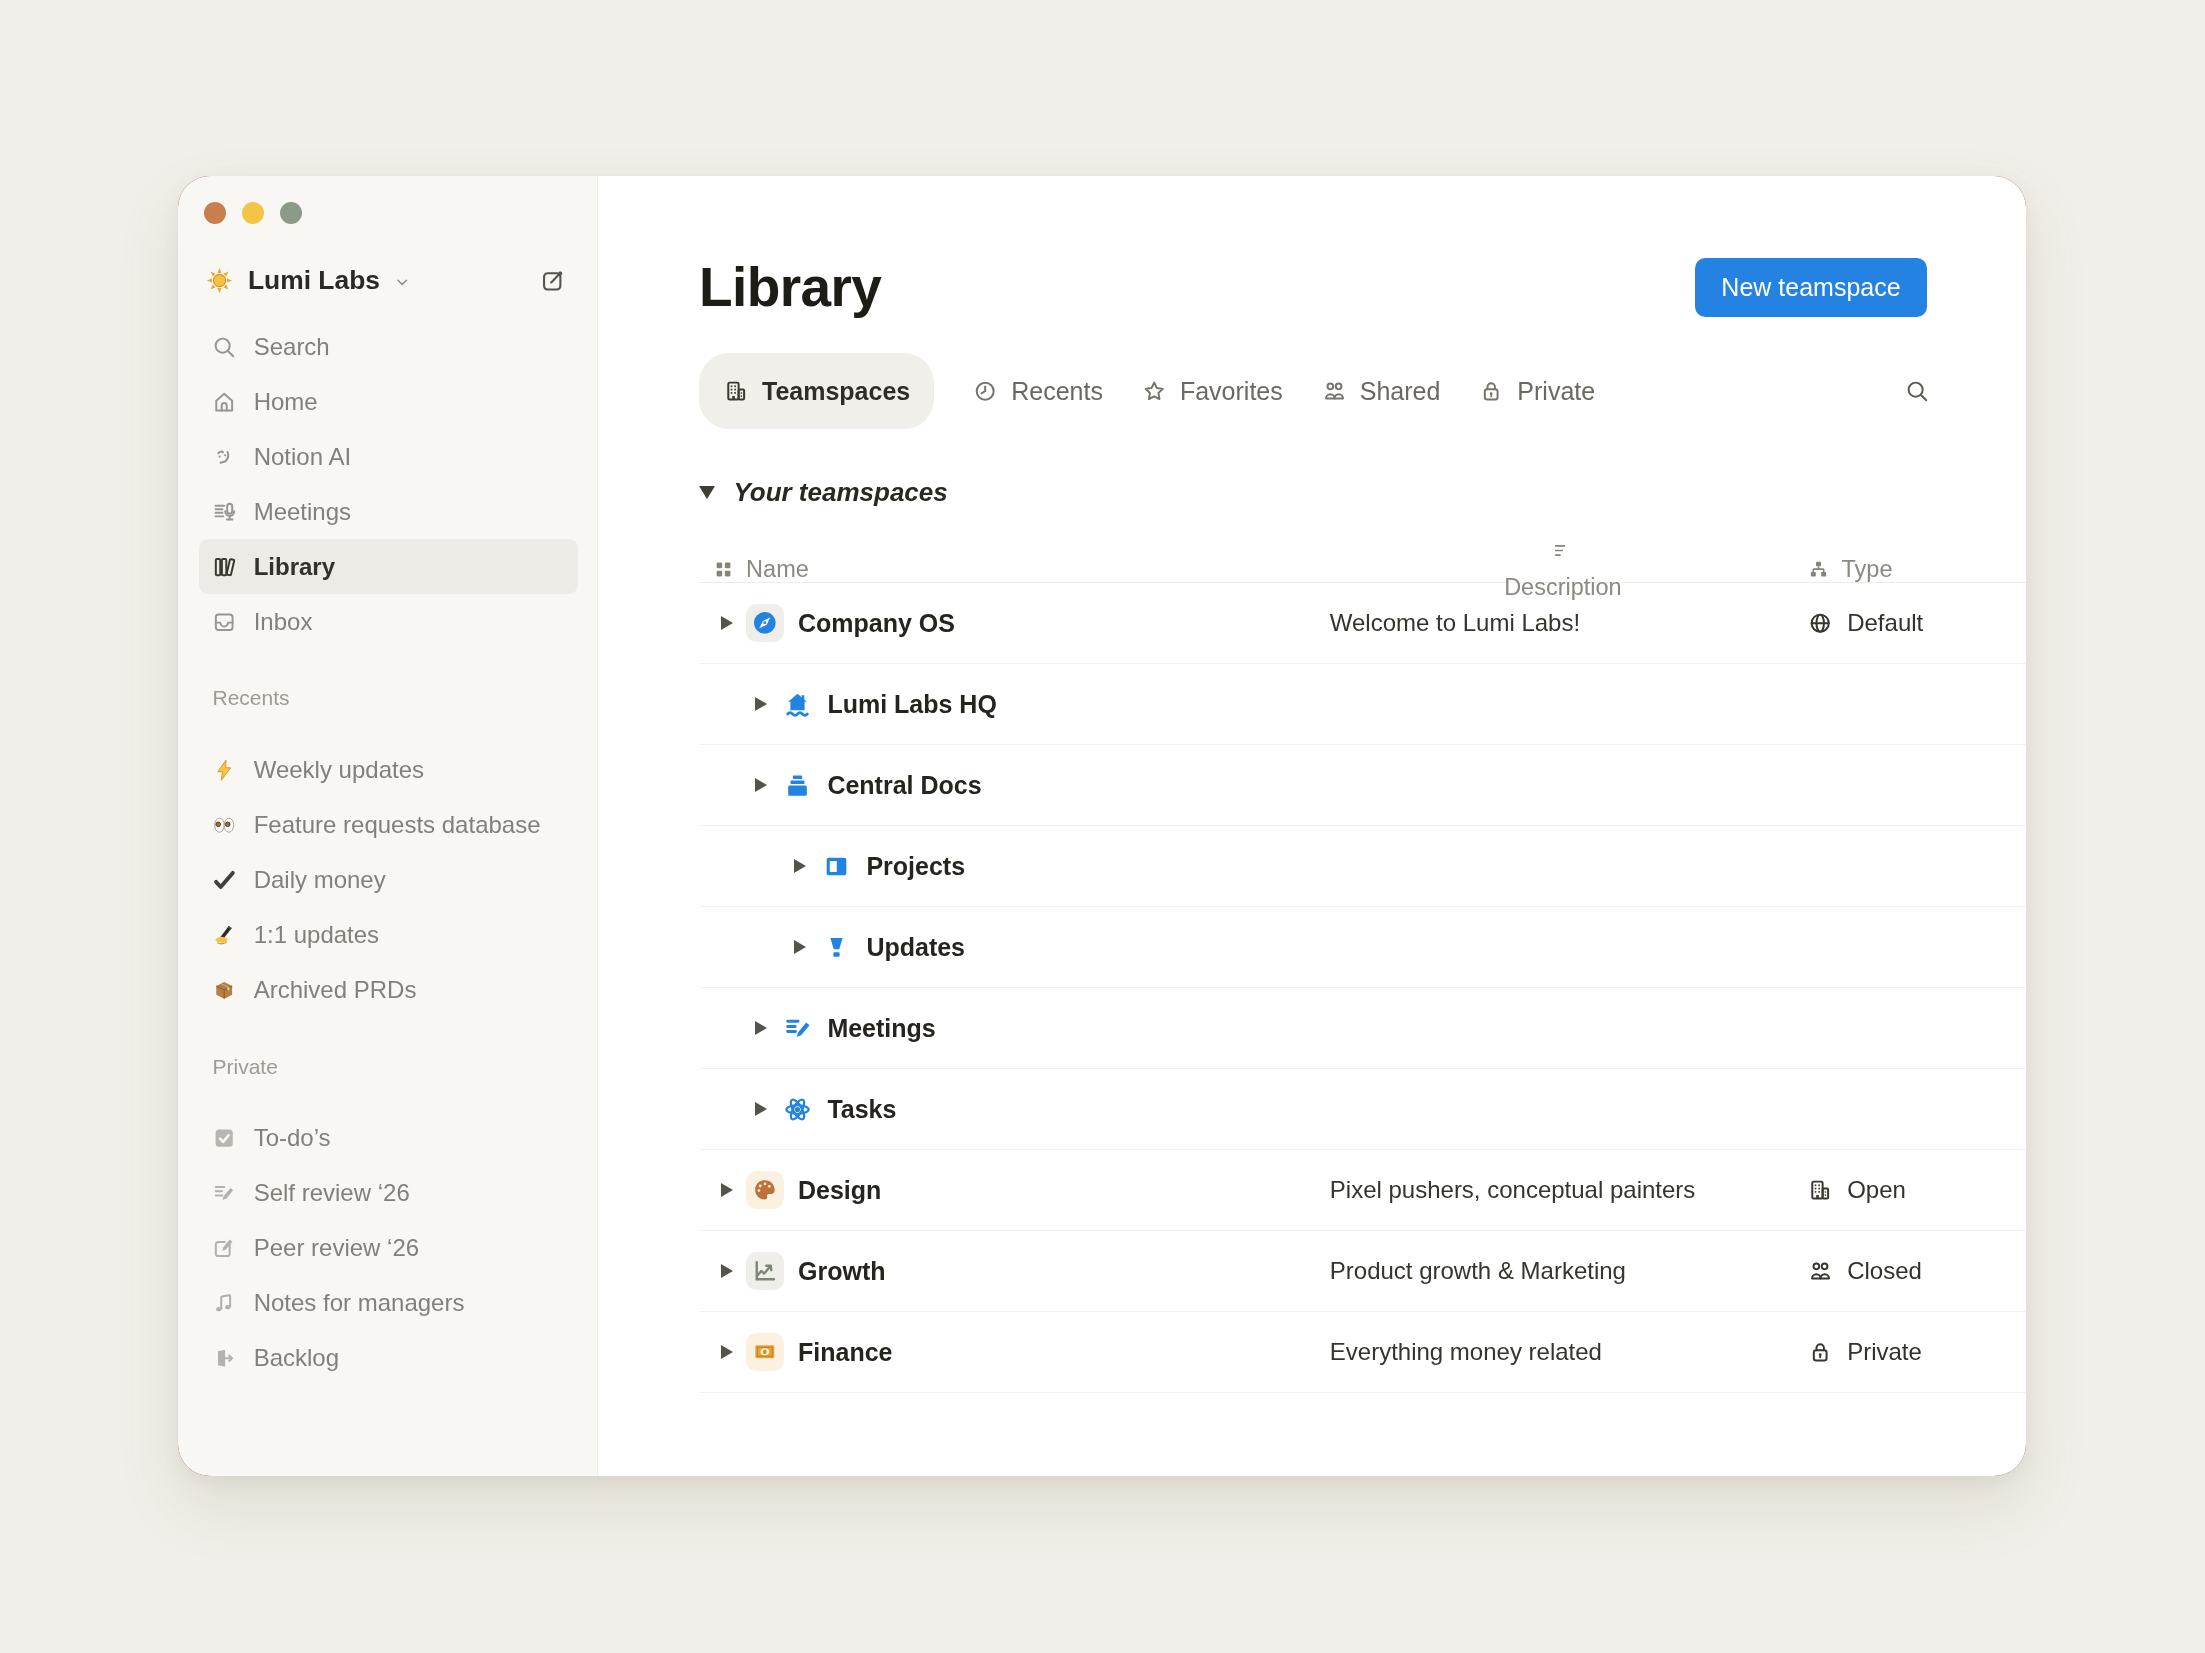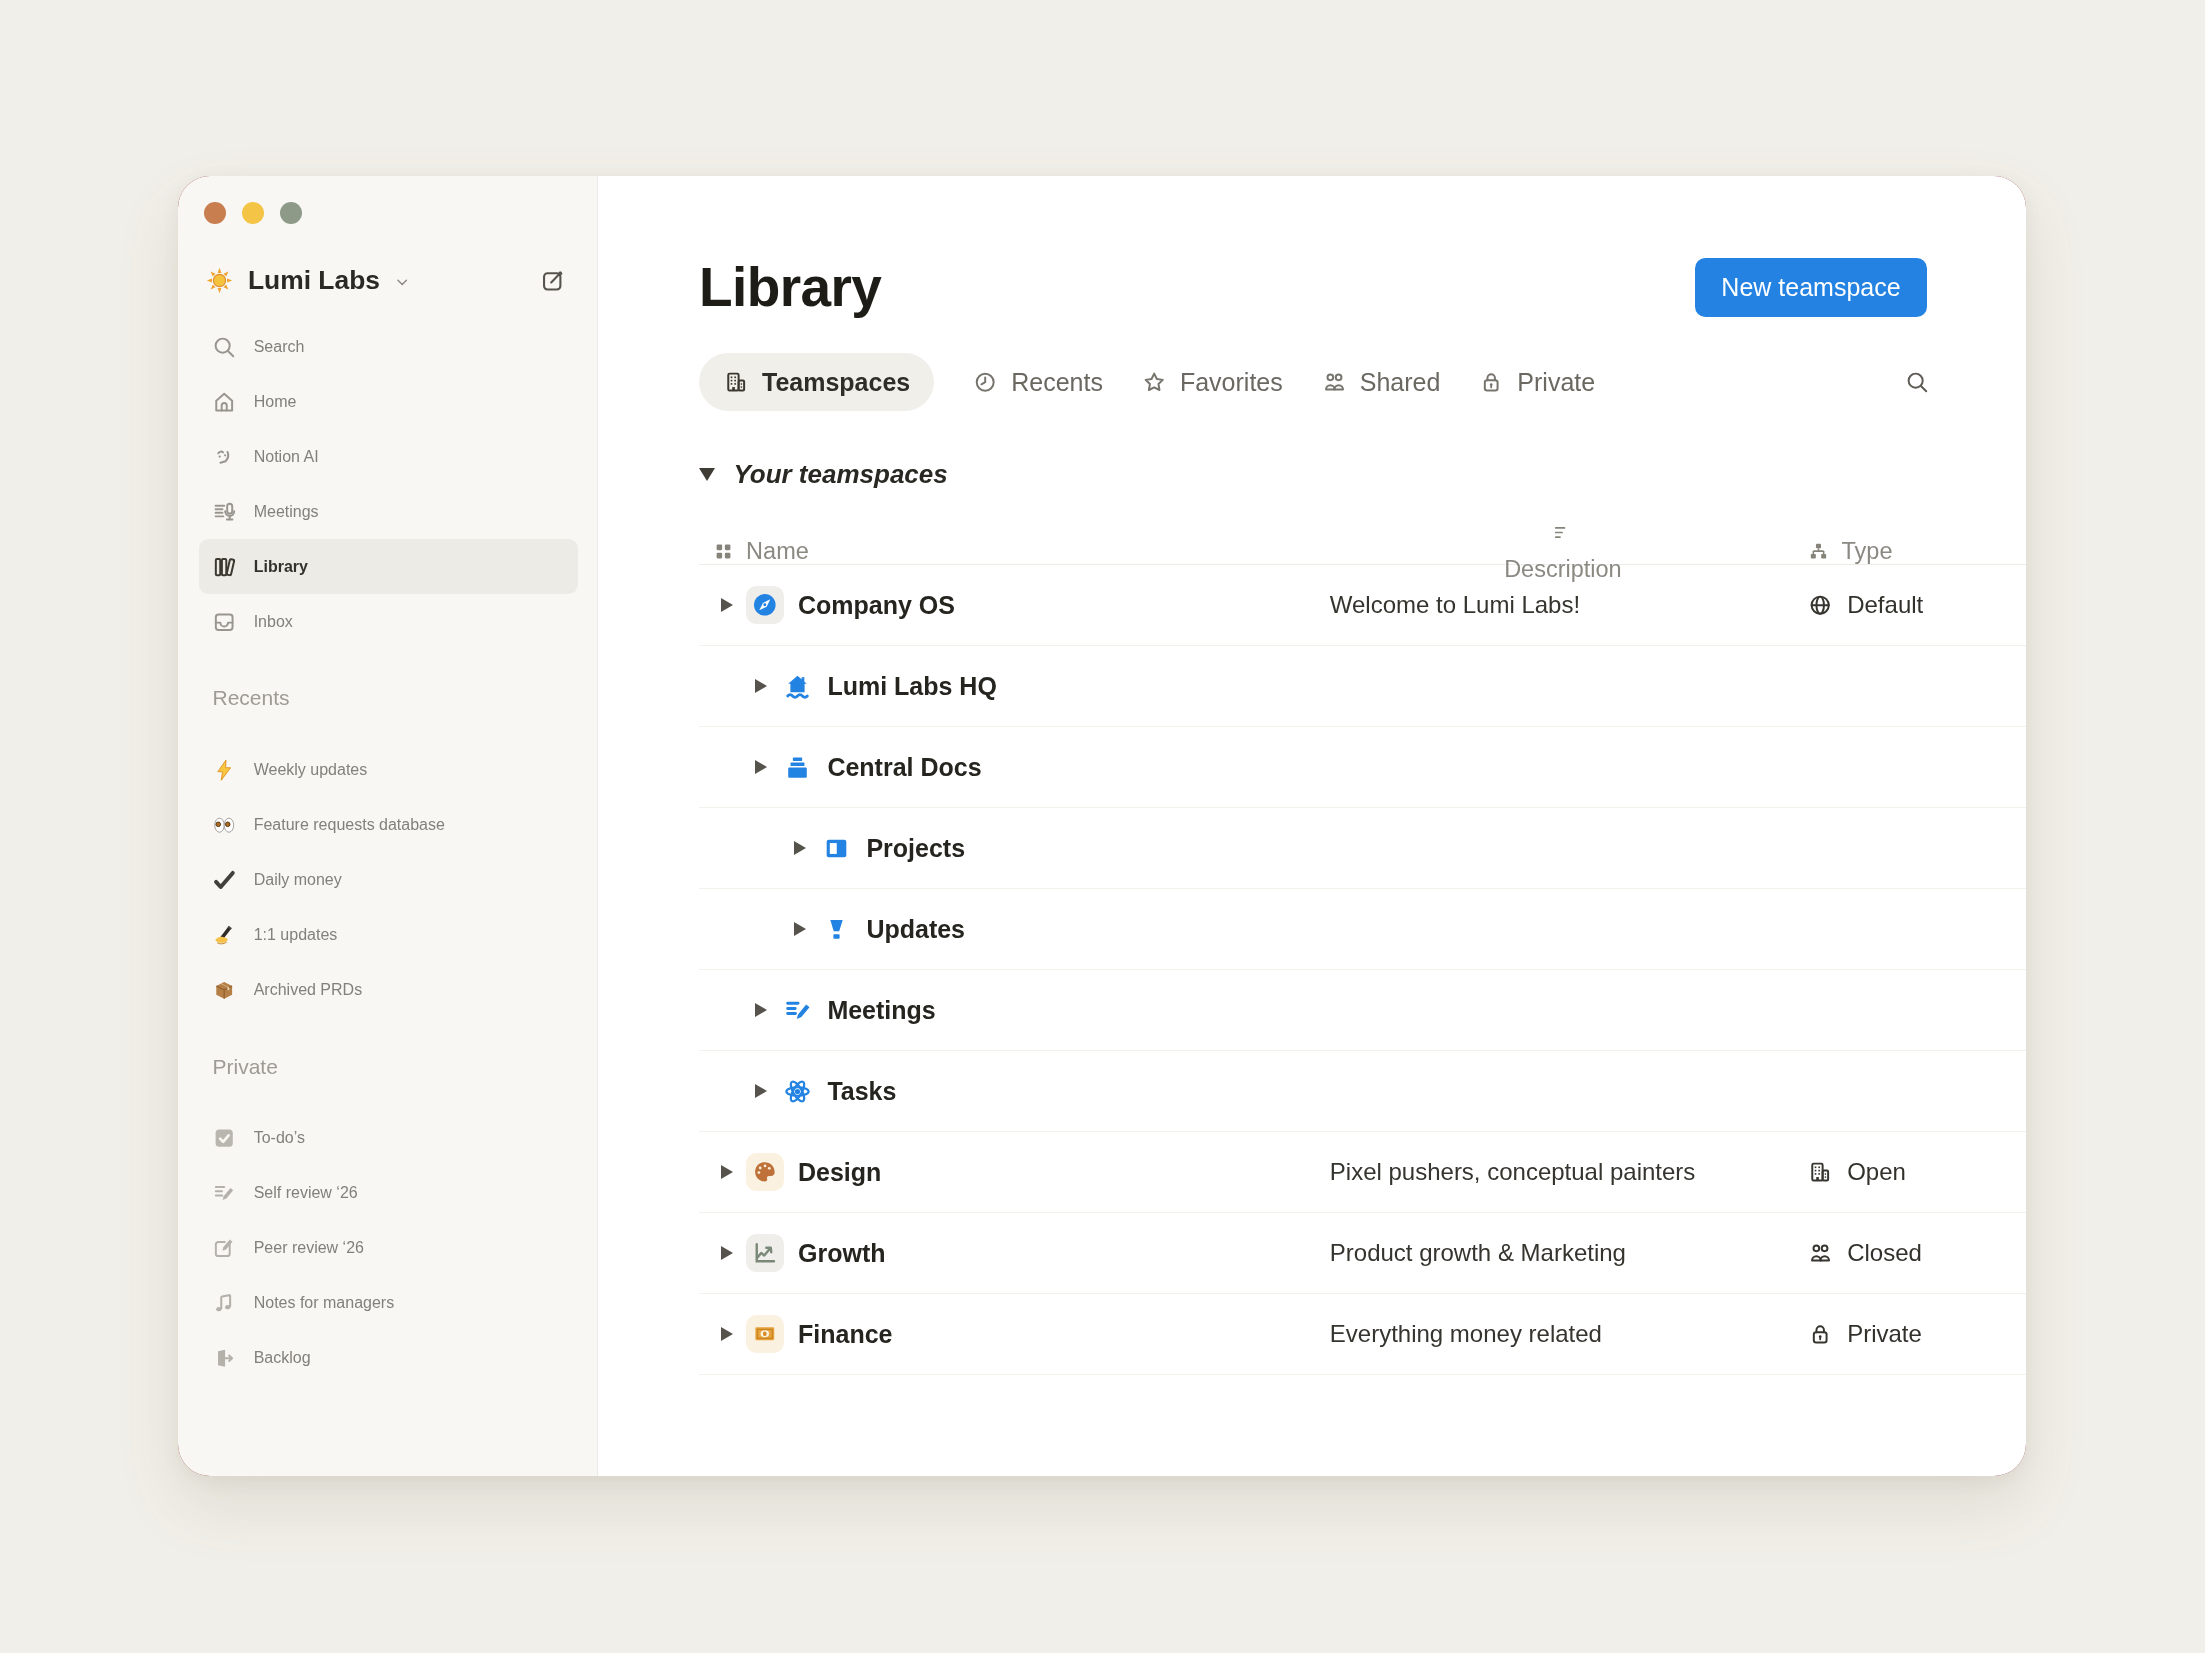--- a/index.html
+++ b/index.html
@@ -27,36 +27,36 @@
   .ws-name { font-size:26.4px; font-weight:700; color:#2B2924; }
   .ws-chev { width:18.4px; height:18.4px; color:#8A887F; margin-top:3.4px; }
   .ws-spacer { flex:1; }
   .compose { width:27.6px; height:27.6px; color:#55534C; margin-right:8px; cursor:pointer; }
   .nav { margin-top:23px; display:flex; flex-direction:column; }
   .side-item {
     height:55px; display:flex; align-items:center; gap:16px;
     padding:0 12.6px; border-radius:9.2px; cursor:pointer;
   }
   .side-ic { width:26.4px; height:26.4px; flex:none; color:#98968F; display:inline-flex; }
-  .side-label { font-size:16px; color:#82807A; font-weight:400; white-space:nowrap; }
+  .side-label { font-size:24px; color:#82807A; font-weight:400; white-space:nowrap; }
   .side-item.active { background:#ECEBE5; }
   .side-item.active .side-label { color:#33312B; font-weight:700; }
   .side-item.active .side-ic { color:#3A382F; }
   .section-label { margin:37px 0 9.2px 13.8px; font-size:21px; color:#9D9B93; }
   .plist .side-ic { color:#B3B1AA; }
   
   .main { flex:1; background:#fff; padding-left:101px; overflow:hidden; }
   .main-header { display:flex; align-items:center; justify-content:space-between; margin-top:79px; padding-right:99px; }
   .page-title { font-size:55px; font-weight:700; color:#1E1C17; letter-spacing:-0.6px; }
   .new-btn {
     background:#2483E2; color:#fff; border:none; border-radius:10.3px; height:59px;
     padding:0 26.4px; font-size:25px; font-weight:500; font-family:inherit; cursor:pointer;
   }
   .tabs { display:flex; align-items:center; gap:38px; margin-top:34px; padding-right:96px; }
-  .tab { display:flex; align-items:center; gap:12.6px; font-size:25px; color:#6A6861; font-weight:400; cursor:pointer; height:58px; white-space:nowrap; }
+  .tab { display:flex; align-items:center; gap:12.6px; font-size:25px; color:#6A6861; font-weight:400; cursor:pointer; height:76px; white-space:nowrap; }
   .t-ic { width:26.4px; height:26.4px; color:#76746D; color:#76746D; display:inline-flex; flex:none; }
   .tab.active { background:#F0EFEA; border-radius:30px; padding:0 24px; color:#2F2D27; font-weight:700; }
   .tab.active .t-ic { color:#3A382F; }
   .tab-search { margin-left:auto; width:26.4px; height:26.4px; color:#5D5B54; cursor:pointer; display:inline-flex; }
   .section-row { display:flex; align-items:center; gap:18.4px; margin-top:48px; cursor:pointer;font-style:italic; }
   .tri-down { width:0; height:0; border-top:13.8px solid #3E3C35; border-left:8.6px solid transparent; border-right:8.6px solid transparent; }
   .section-title { font-size:26px; font-weight:700; color:#2A2822; }
   
   .table { margin-top:31px; }
   .thead, .trow { display:grid; grid-template-columns:617px 480px 1fr; align-items:center; }

